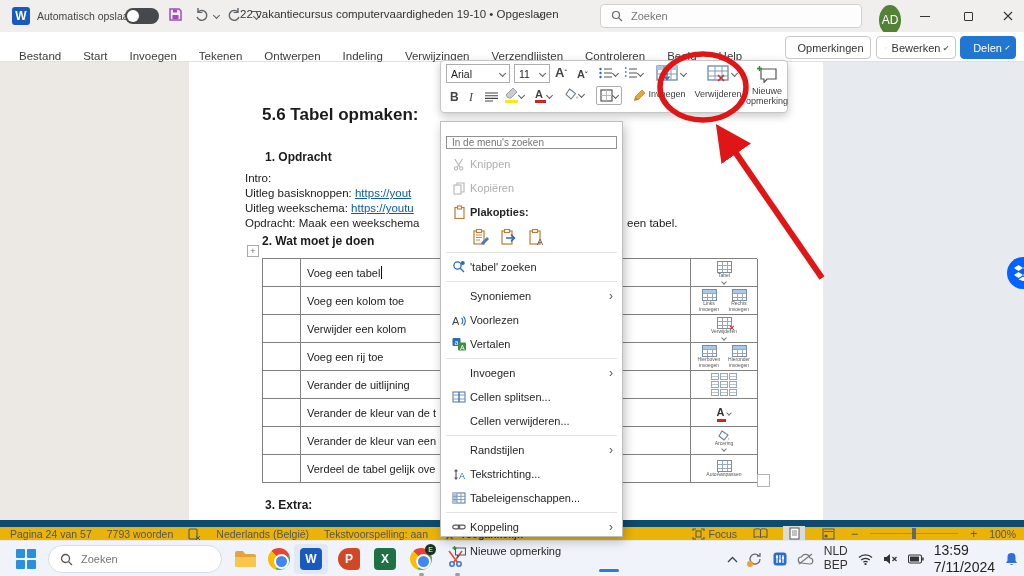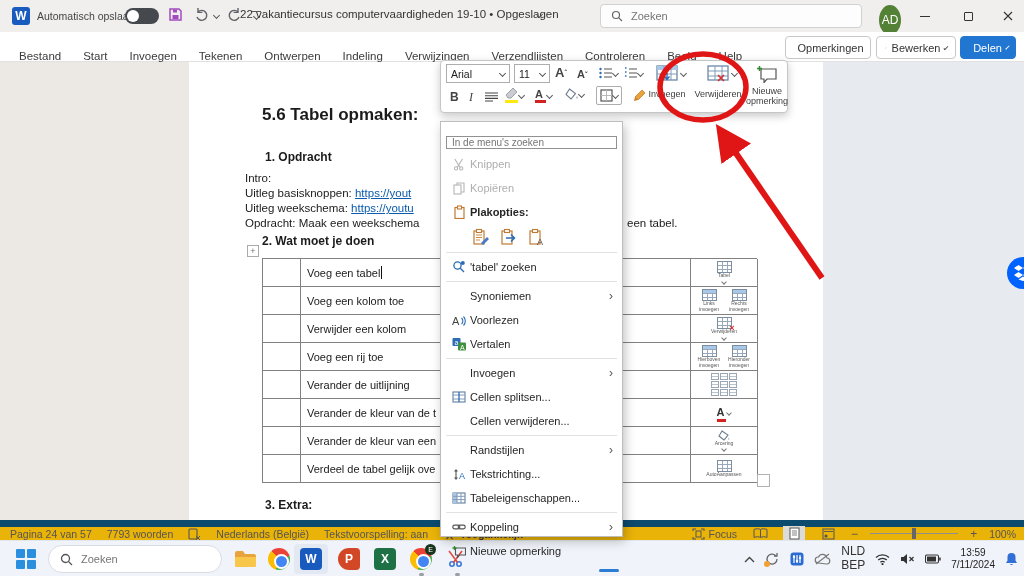--- a/index.html
+++ b/index.html
@@ -106,21 +106,21 @@
   .winlogo{display:grid;grid-template-columns:9px 9px;grid-auto-rows:9px;gap:1.5px}
   .winlogo i{background:#2b8fe0;border-radius:1px}
   .office{width:22px;height:22px;border-radius:4px;color:#fff;font-weight:bold;font-size:12px;display:flex;align-items:center;justify-content:center}
   .chrome{width:22px;height:22px;border-radius:50%;background:conic-gradient(from -45deg,#ea4335 0 120deg,#4caf50 0 240deg,#fbbc05 0 360deg);position:relative}
   .chrome::after{content:"";position:absolute;left:5.5px;top:5.5px;width:11px;height:11px;border-radius:50%;background:#4285f4;border:2px solid #fff}
   .rundot{position:absolute;left:11px;bottom:-4px;width:5px;height:3px;border-radius:2px;background:#9a9fa6}
   .word-active{position:absolute;left:294px;top:3px;width:34px;height:30px;background:#e3e9f2;border-radius:4px}
   .word-underline{position:absolute;left:301px;bottom:0px;width:20px;height:3px;border-radius:2px;background:#2b7cd3}
   .tray{position:absolute;right:6px;top:0;height:36px;display:flex;align-items:center;gap:10px}
   .langblk{font-size:12px;color:#333;line-height:1.15;text-align:center}
-  .clock{font-size:10px;color:#222;text-align:center;line-height:1.25}
+  .clock{font-size:14px;color:#222;text-align:left;line-height:1.25}
 
   
   #dropbadge{position:absolute;left:1007px;top:257px;width:32px;height:32px;border-radius:50%;background:#0062ff;z-index:20;
     display:flex;align-items:center;justify-content:center}
 </style>
 </head>
 <body>
 
 <div id="titlebar">
   <div class="appicon">W</div>

